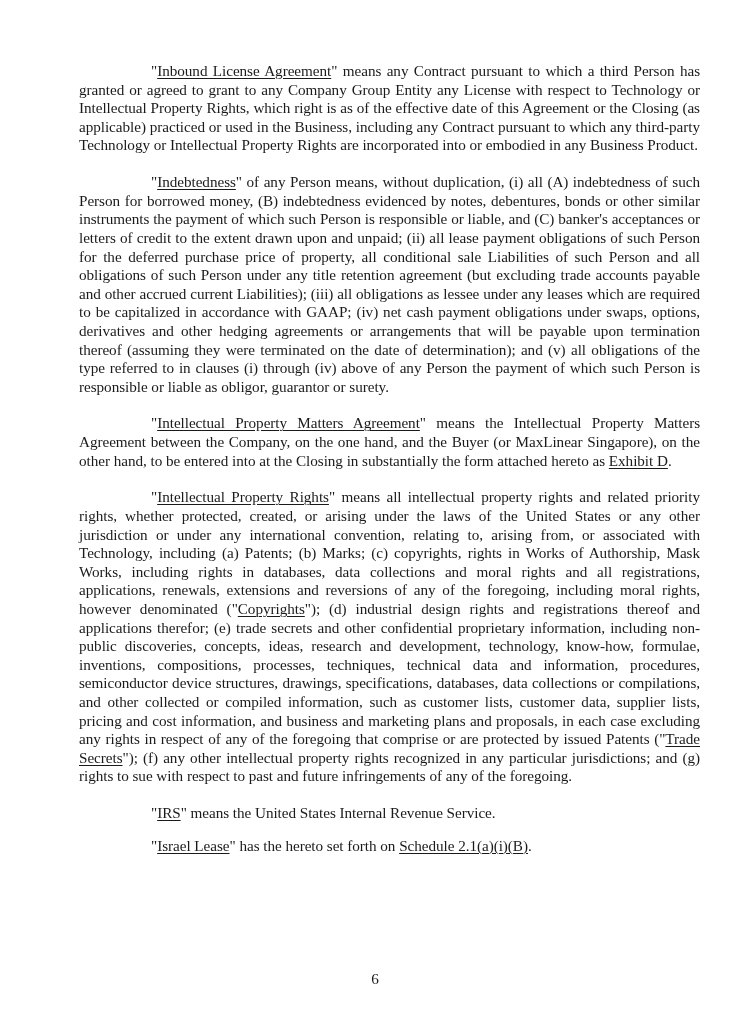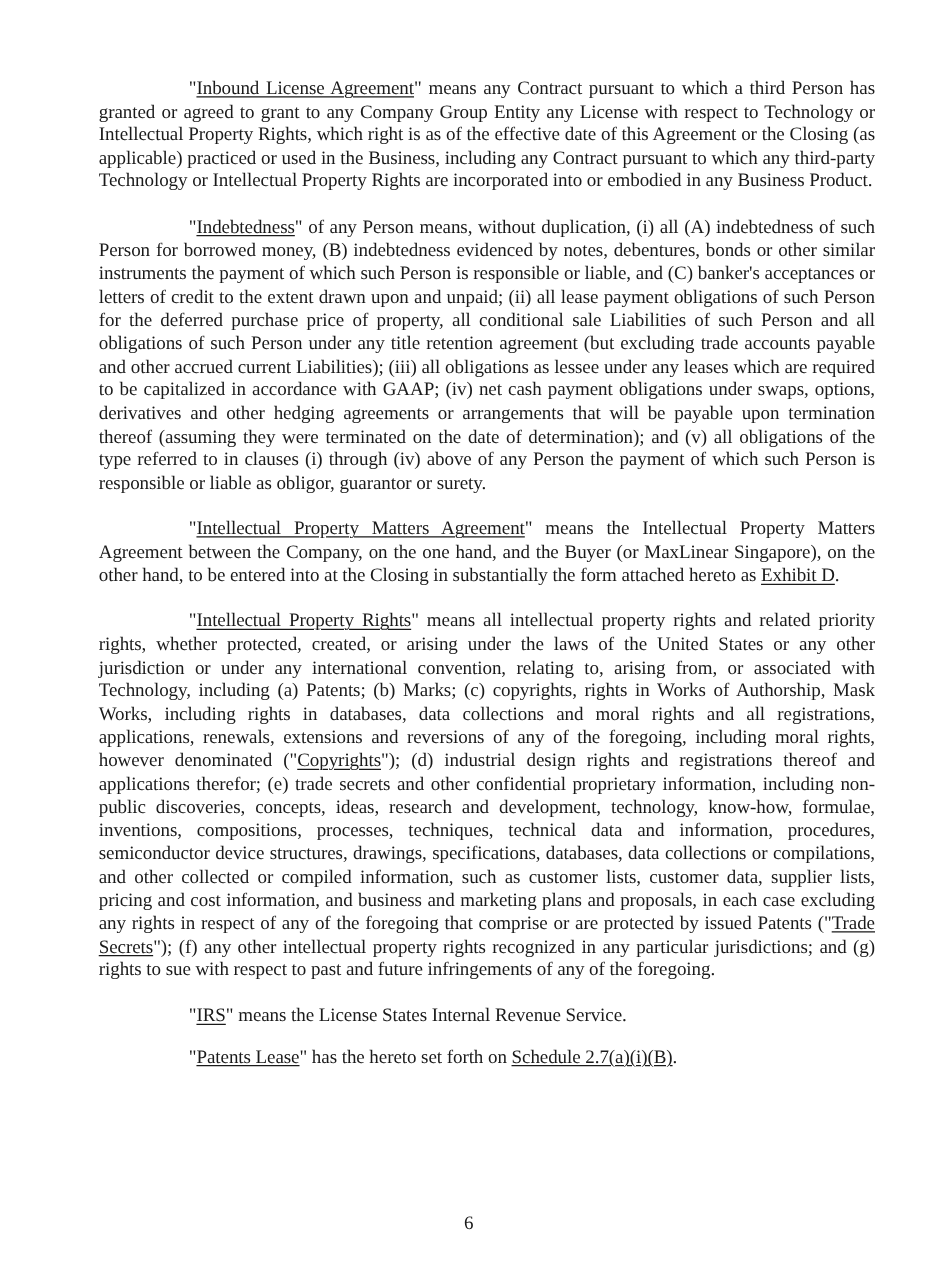--- a/index.html
+++ b/index.html
@@ -53,19 +53,19 @@
 <div class="page">
 
   <p class="para"><span>"</span><span class="term">Inbound License Agreement</span><span>"</span><span> means any Contract pursuant to which a third Person has granted or agreed to grant to any Company Group Entity any License with respect to Technology or Intellectual Property Rights, which right is as of the effective date of this Agreement or the Closing (as applicable) practiced or used in the Business, including any Contract pursuant to which any third-party Technology or Intellectual Property Rights are incorporated into or embodied in any Business Product.</span></p>
 
   <p class="para"><span>"</span><span class="term">Indebtedness</span><span>"</span><span> of any Person means, without duplication, (i) all (A) indebtedness of such Person for borrowed money, (B) indebtedness evidenced by notes, debentures, bonds or other similar instruments the payment of which such Person is responsible or liable, and (C) banker's acceptances or letters of credit to the extent drawn upon and unpaid; (ii) all lease payment obligations of such Person for the deferred purchase price of property, all conditional sale Liabilities of such Person and all obligations of such Person under any title retention agreement (but excluding trade accounts payable and other accrued current Liabilities); (iii) all obligations as lessee under any leases which are required to be capitalized in accordance with GAAP; (iv) net cash payment obligations under swaps, options, derivatives and other hedging agreements or arrangements that will be payable upon termination thereof (assuming they were terminated on the date of determination); and (v) all obligations of the type referred to in clauses (i) through (iv) above of any Person the payment of which such Person is responsible or liable as obligor, guarantor or surety.</span></p>
 
   <p class="para"><span>"</span><span class="term">Intellectual Property Matters Agreement</span><span>"</span><span> means the Intellectual Property Matters Agreement between the Company, on the one hand, and the Buyer (or MaxLinear Singapore), on the other hand, to be entered into at the Closing in substantially the form attached hereto as </span><span class="ref">Exhibit D</span><span>.</span></p>
 
   <p class="para"><span>"</span><span class="term">Intellectual Property Rights</span><span>"</span><span> means all intellectual property rights and related priority rights, whether protected, created, or arising under the laws of the United States or any other jurisdiction or under any international convention, relating to, arising from, or associated with Technology, including (a) Patents; (b) Marks; (c) copyrights, rights in Works of Authorship, Mask Works, including rights in databases, data collections and moral rights and all registrations, applications, renewals, extensions and reversions of any of the foregoing, including moral rights, however denominated ("</span><span class="term">Copyrights</span><span>"); (d) industrial design rights and registrations thereof and applications therefor; (e) trade secrets and other confidential proprietary information, including non-public discoveries, concepts, ideas, research and development, technology, know-how, formulae, inventions, compositions, processes, techniques, technical data and information, procedures, semiconductor device structures, drawings, specifications, databases, data collections or compilations, and other collected or compiled information, such as customer lists, customer data, supplier lists, pricing and cost information, and business and marketing plans and proposals, in each case excluding any rights in respect of any of the foregoing that comprise or are protected by issued Patents ("</span><span class="term">Trade Secrets</span><span>"); (f) any other intellectual property rights recognized in any particular jurisdictions; and (g) rights to sue with respect to past and future infringements of any of the foregoing.</span></p>
 
-  <p class="para short"><span>"</span><span class="term">IRS</span><span>"</span><span> means the License States Internal Revenue Service.</span></p>
+  <p class="para short"><span>"</span><span class="term">IRS</span><span>"</span><span> means the United States Internal Revenue Service.</span></p>
 
-  <p class="para short"><span>"</span><span class="term">Patents Lease</span><span>"</span><span> has the hereto set forth on </span><span class="ref">Schedule 2.7(a)(i)(B)</span><span>.</span></p>
+  <p class="para short"><span>"</span><span class="term">Israel Lease</span><span>"</span><span> has the hereto set forth on </span><span class="ref">Schedule 2.1(a)(i)(B)</span><span>.</span></p>
 
 </div>
 
 <div class="page-number">6</div>
 
 </body></html>

